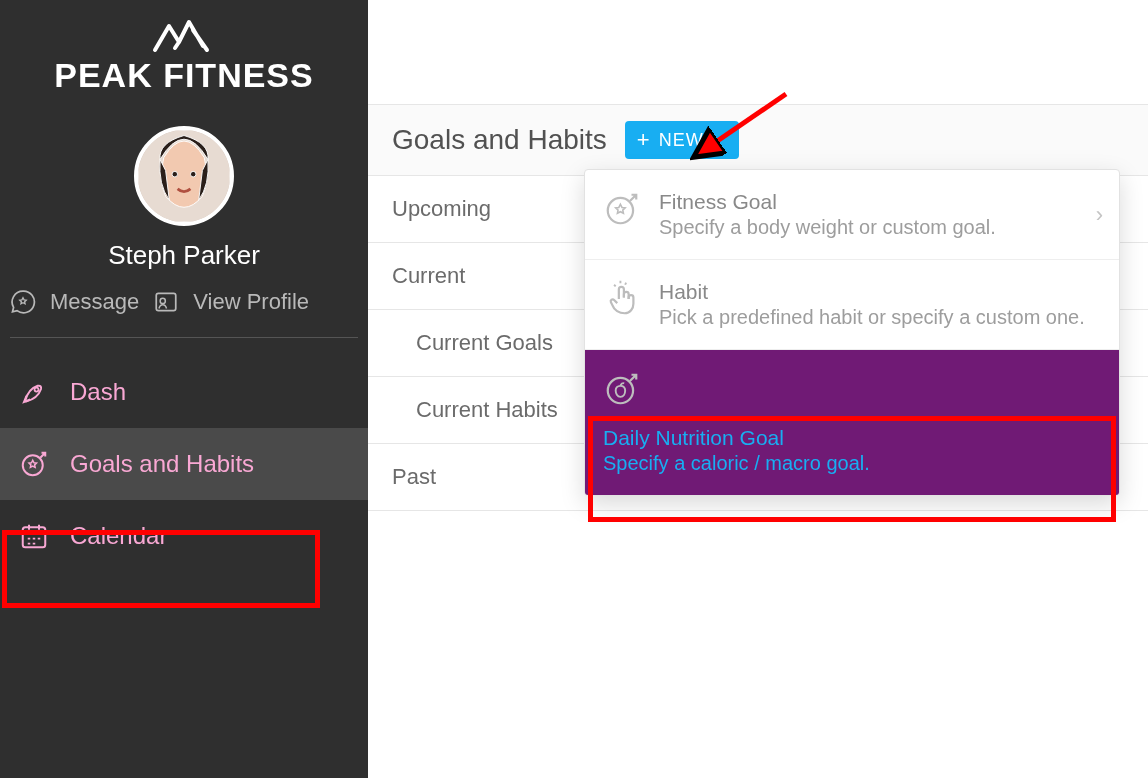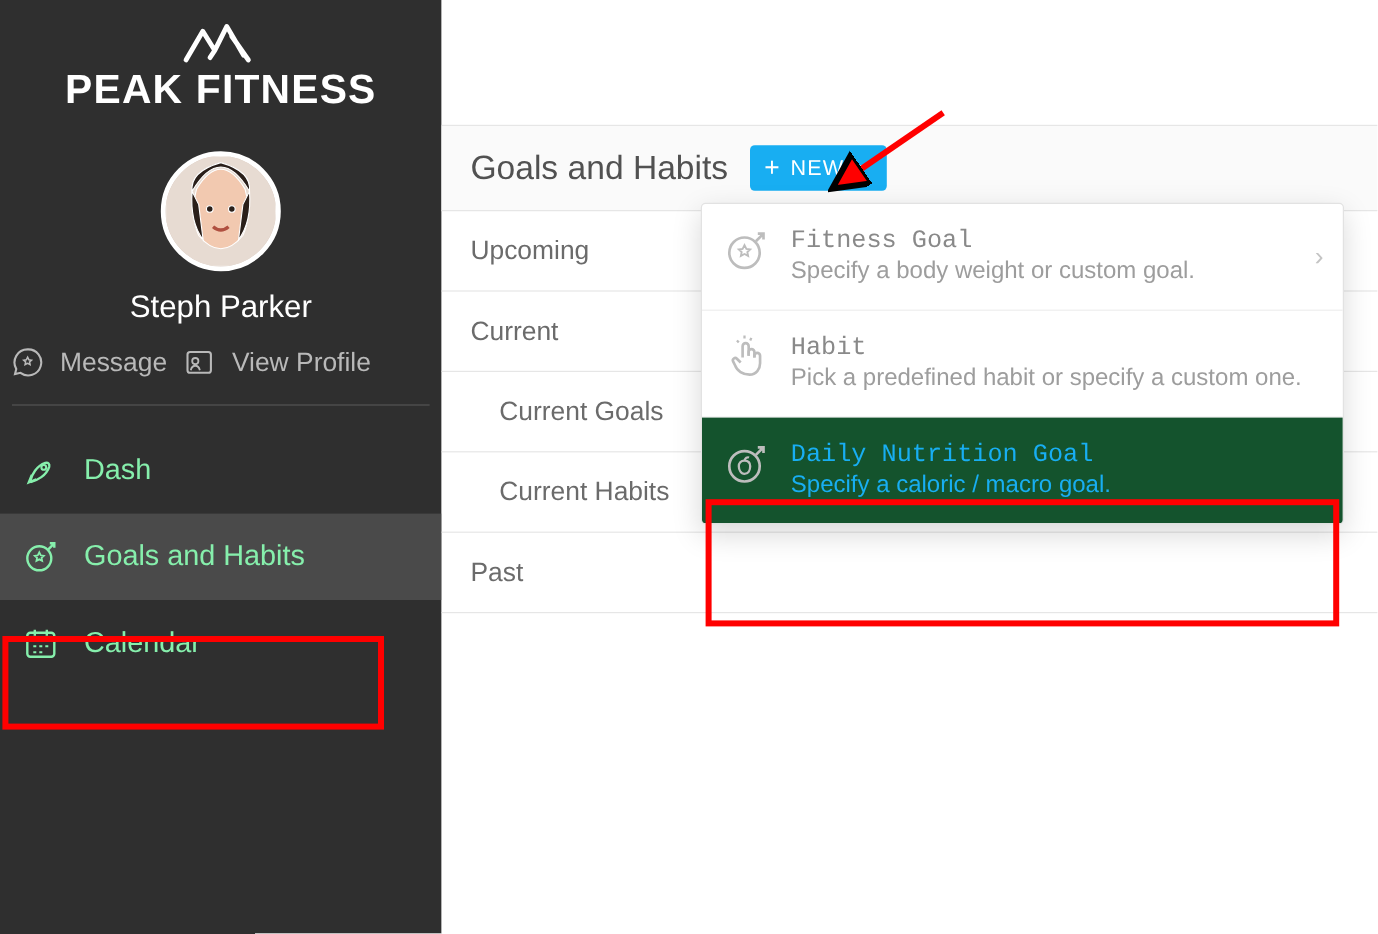--- a/index.html
+++ b/index.html
@@ -69,21 +69,21 @@
     }
     .user-action .ico { width: 26px; display: flex; justify-content: center; align-items: center; }
 
     .nav { display: flex; flex-direction: column; }
     .nav-item {
       display: flex;
       align-items: center;
       gap: 20px;
       padding: 20px 18px;
       font-size: 24px;
-      color: #86efac;
+      color: #f9a8d4;
       cursor: pointer;
     }
     .nav-item.active {
       background: #4a4a4a;
     }
     .nav-item .nav-ico { width: 32px; height: 32px; display: flex; align-items: center; justify-content: center; }
 
     
     .main { flex: 1; background: #fff; display:flex; flex-direction:column; }
     .topspace { height: 105px; border-bottom: 1px solid #e6e6e6; }
@@ -142,28 +142,28 @@
     .dd-item {
       display: flex;
       align-items: flex-start;
       gap: 18px;
       padding: 20px 18px;
       border-bottom: 1px solid #eee;
       cursor: pointer;
       position: relative;
     }
     .dd-item:last-child { border-bottom: none; }
-    .dd-item.hovered { background: #14532d; }
+    .dd-item.hovered { background: #701a75; flex-direction: column; }
     .dd-ico {
       width: 38px; height: 38px; flex-shrink: 0;
       display:flex; align-items:center; justify-content:center;
       color: #bdbdbd;
     }
     .dd-text { flex: 1; }
-    .dd-title { font-size: 21px; color: #898989; font-family: Liberation Mono, monospace; }
+    .dd-title { font-size: 21px; color: #898989; }
     .dd-desc  { font-size: 20px; color: #9d9d9d; margin-top: 2px; }
     .dd-item.hovered .dd-title { color: #18aef2; }
     .dd-item.hovered .dd-desc  { color: #18aef2; }
     .dd-chevron {
       position: absolute; right: 16px; top: 50%; transform: translateY(-50%);
       color: #c4c4c4; font-size: 22px;
     }
 
     
     .annot-box-sidebar {

